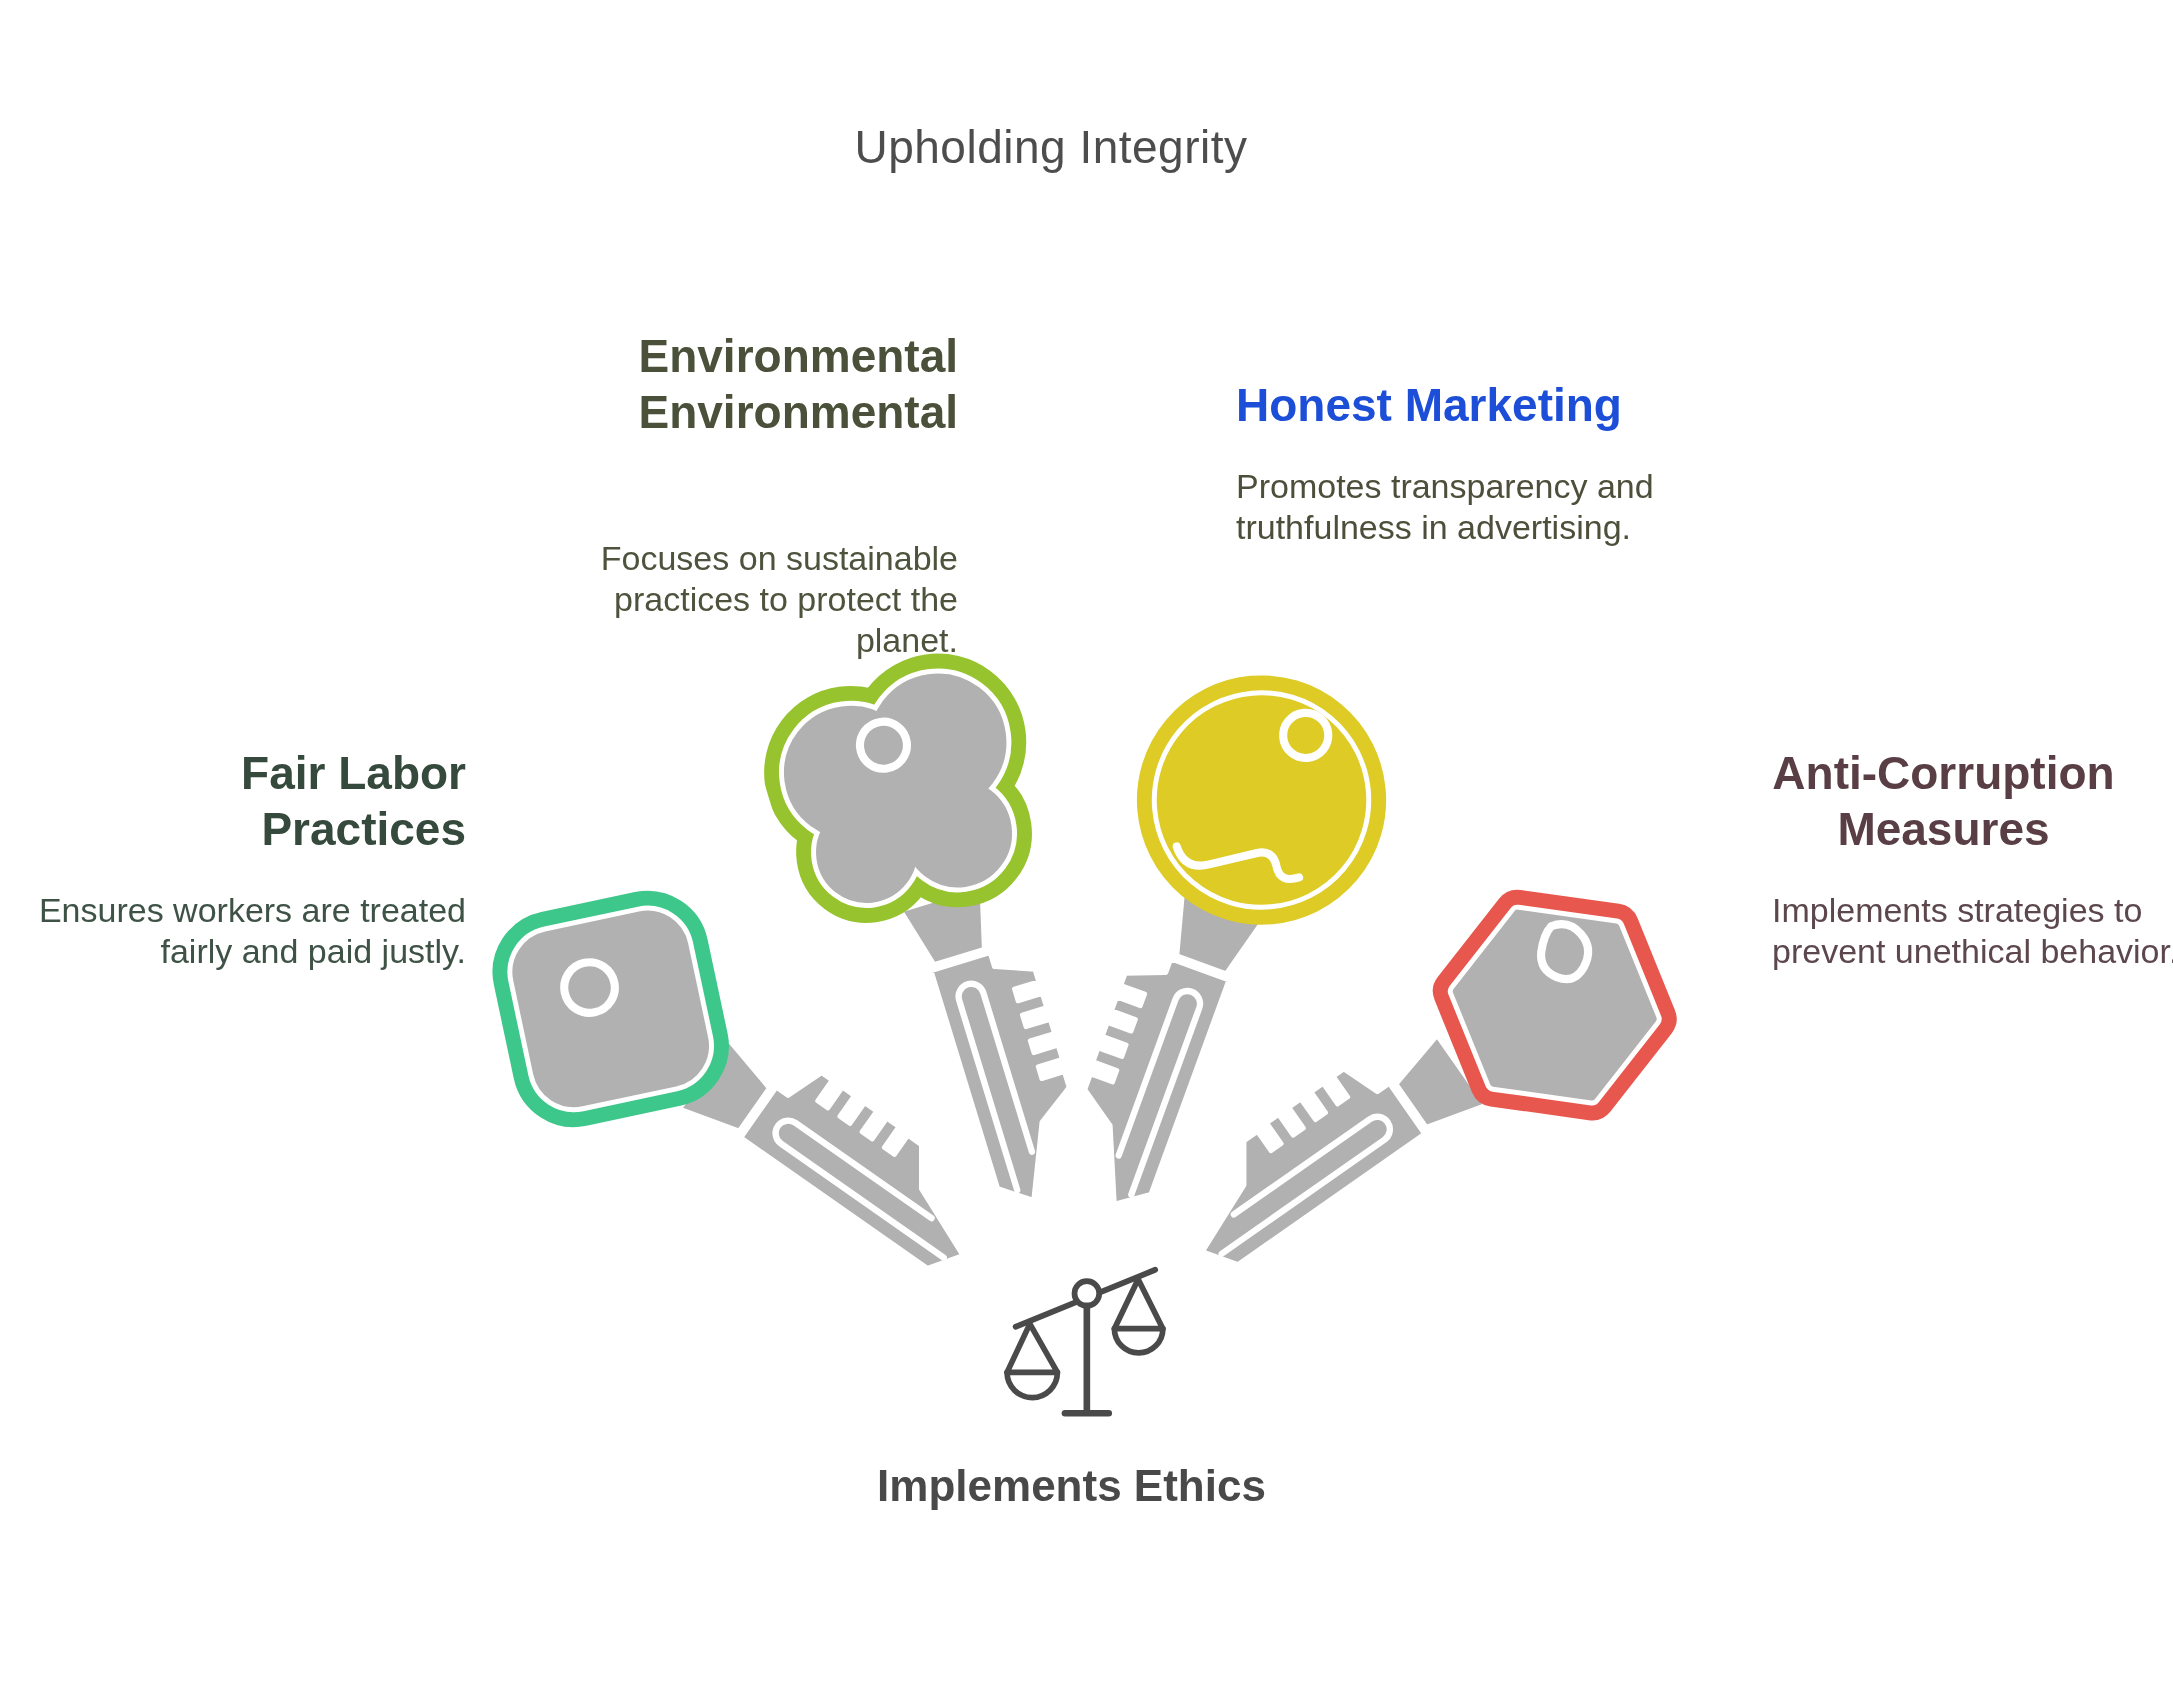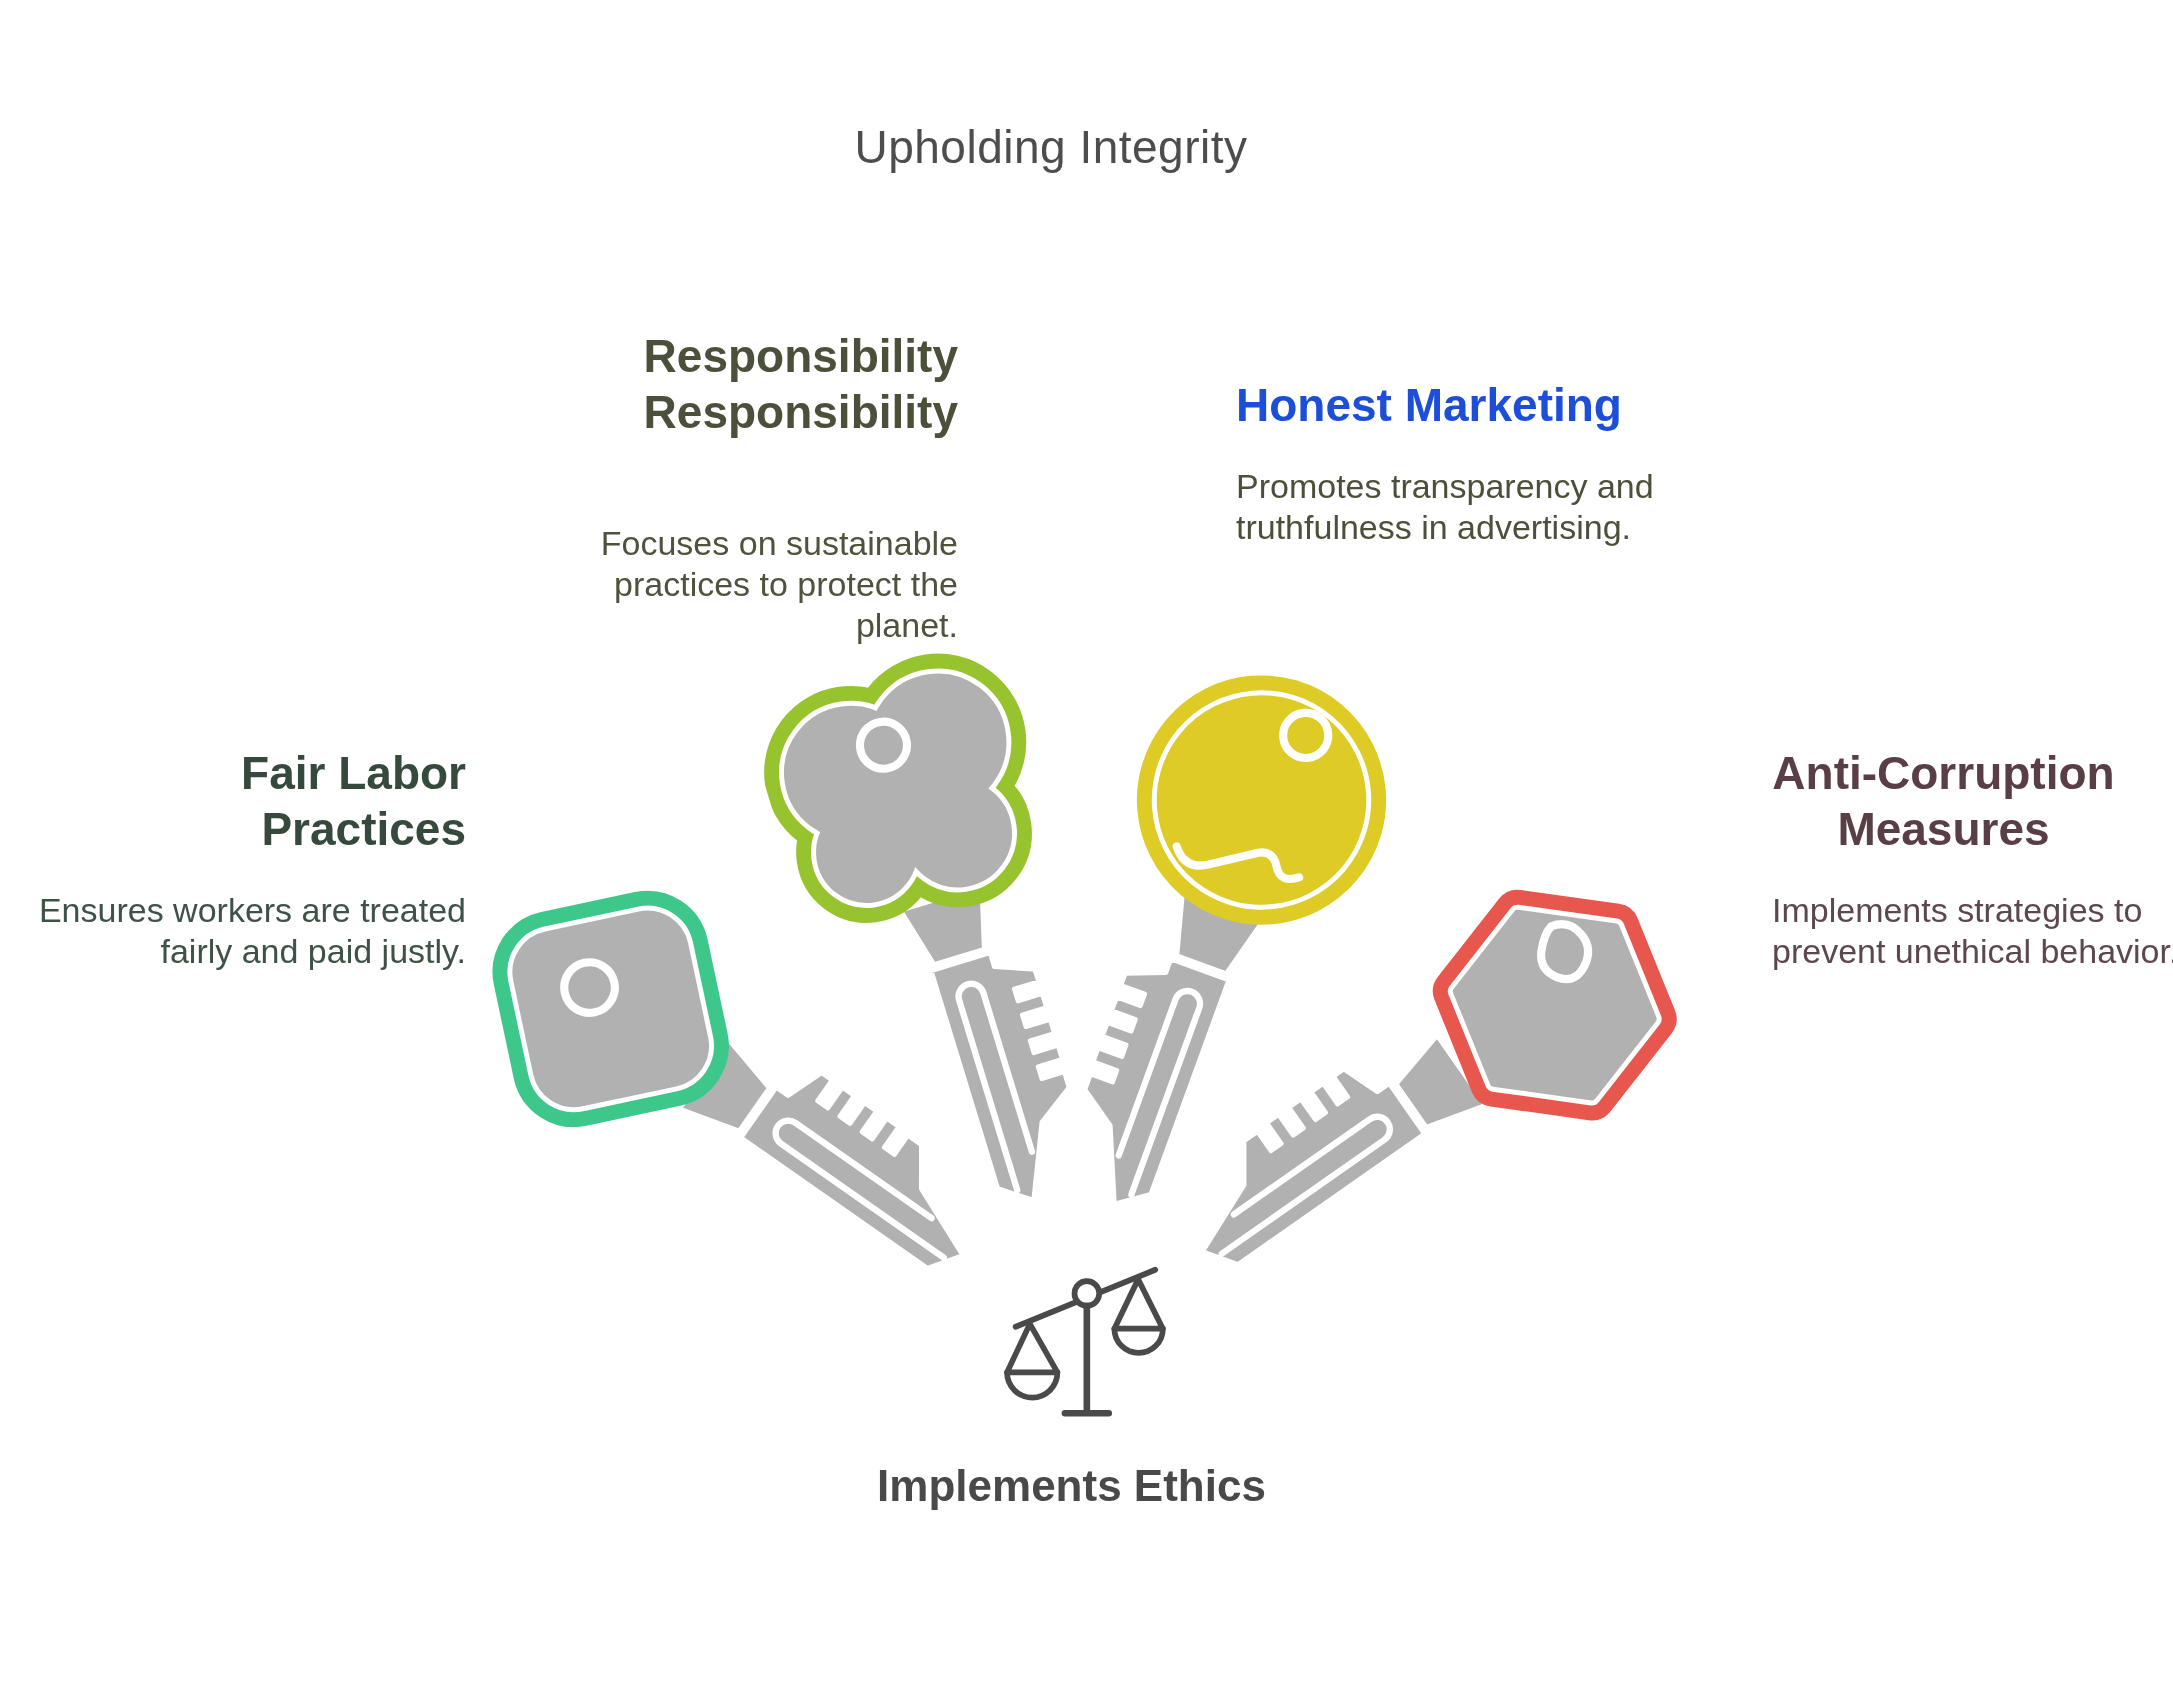--- a/index.html
+++ b/index.html
@@ -31,22 +31,22 @@
   #key-1{left:898px;top:633px;transform:rotate(-17deg);}
   #key-2{left:979px;top:637px;transform:rotate(20deg);}
   #key-3{left:1067px;top:685px;transform:rotate(55deg);}
   #scale-icon{left:989px;top:1260px;width:190px;height:162px;}
 </style>
 </head>
 <body>
 
 <div class="abs title">Upholding Integrity</div>
 
-<div class="abs sec-heading align-right" style="top: 328px; right: 1215px; width: 438px; color: rgb(74, 80, 57);">Responsibility Responsibility</div>
-<div class="abs sec-desc align-right" style="top: 523px; right: 1215px; width: 438px; color: rgb(77, 83, 60);">Focuses on sustainable practices to protect the planet.</div>
+<div class="abs sec-heading align-right" style="top: 328px; right: 1215px; width: 438px; color: rgb(74, 80, 57);">Environmental Environmental</div>
+<div class="abs sec-desc align-right" style="top: 538px; right: 1215px; width: 438px; color: rgb(77, 83, 60);">Focuses on sustainable practices to protect the planet.</div>
 
 <div class="abs sec-heading align-left" style="top: 377px; left: 1236px; width: 438px; color: #1d4ed8;">Honest Marketing</div>
 <div class="abs sec-desc align-left" style="top: 466px; left: 1236px; width: 418px; color: rgb(78, 79, 59);">Promotes transparency and truthfulness in advertising.</div>
 
 <div class="abs sec-heading align-right" style="top: 745px; right: 1707px; width: 438px; color: rgb(53, 73, 60);">Fair Labor Practices</div>
 <div class="abs sec-desc align-right" style="top: 890px; right: 1707px; width: 438px; color: rgb(62, 82, 70);">Ensures workers are treated fairly and paid justly.</div>
 
 <div class="abs sec-heading align-left" style="top: 745px; left: 1720px; width: 447px; color: rgb(89, 63, 69); text-align: center;">Anti-Corruption Measures</div>
 <div class="abs sec-desc align-left" style="top: 890px; left: 1772px; width: 428px; color: rgb(92, 71, 77);">Implements strategies to prevent unethical behavior.</div>
 

